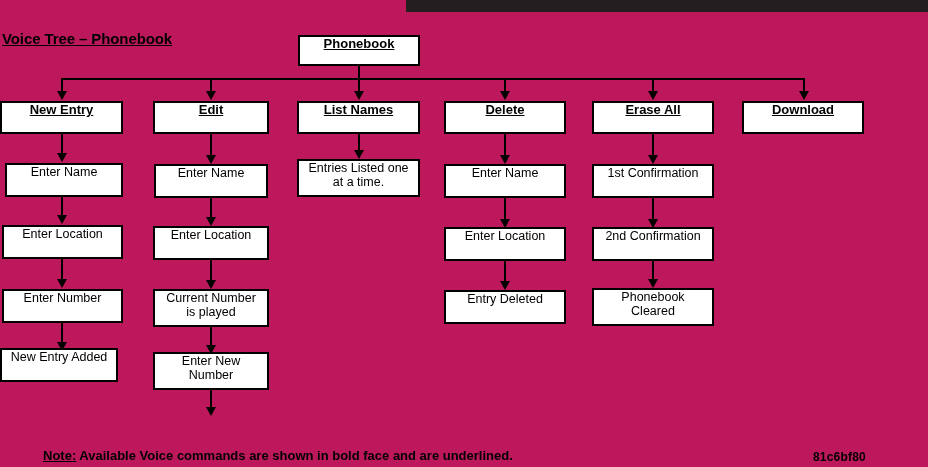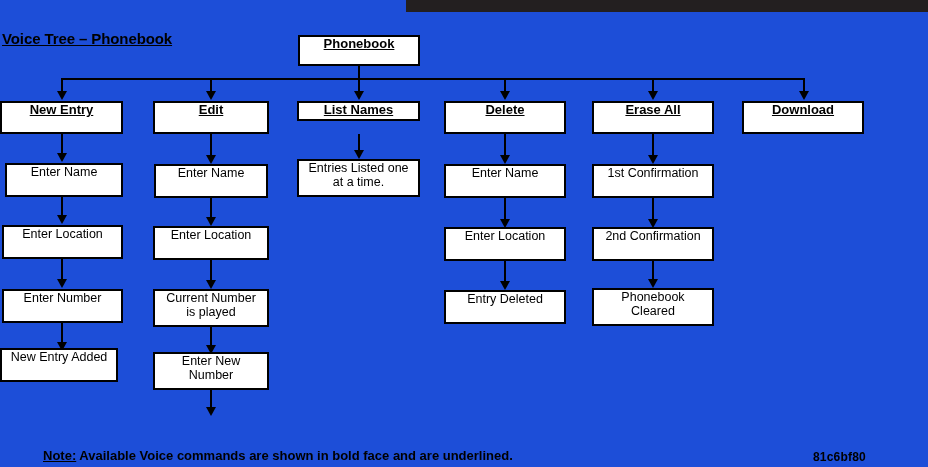--- a/index.html
+++ b/index.html
@@ -8,21 +8,21 @@
     background: #ffffff;
   }
   body {
     font-family: "Liberation Sans", sans-serif;
     -webkit-font-smoothing: antialiased;
   }
   #canvas {
     position: relative;
     width: 928px;
     height: 467px;
-    background: #1d4ed8;
+    background: #be185d;
     overflow: hidden;
   }
   
   .top-bar {
     position: absolute;
     left: 406px;
     top: 0px;
     width: 522px;
     height: 12px;
     background: #231f20;
@@ -197,21 +197,21 @@
   <div class="vline" style="left:210px; top:327px; height:19px;"></div>
   <div class="arrowhead" style="left:206px; top:345px;"></div>
   <div class="node" style="left:153px; top:352px; width:116px; height:38px;">
     <span class="lbl">Enter New
 Number</span>
   </div>
 
   <div class="vline" style="left:210px; top:390px; height:18px;"></div>
   <div class="arrowhead" style="left:206px; top:407px;"></div>
 
-  <div class="node cmd" style="left:297px; top:101px; width:123px; height:20px;">
+  <div class="node cmd" style="left:297px; top:101px; width:123px; height:33px;">
     <span class="lbl">List Names</span>
   </div>
 
   <div class="vline" style="left:358px; top:134px; height:17px;"></div>
   <div class="arrowhead" style="left:354px; top:150px;"></div>
   <div class="node" style="left:297px; top:159px; width:123px; height:38px;">
     <span class="lbl">Entries Listed one
 at a time.</span>
   </div>
 

